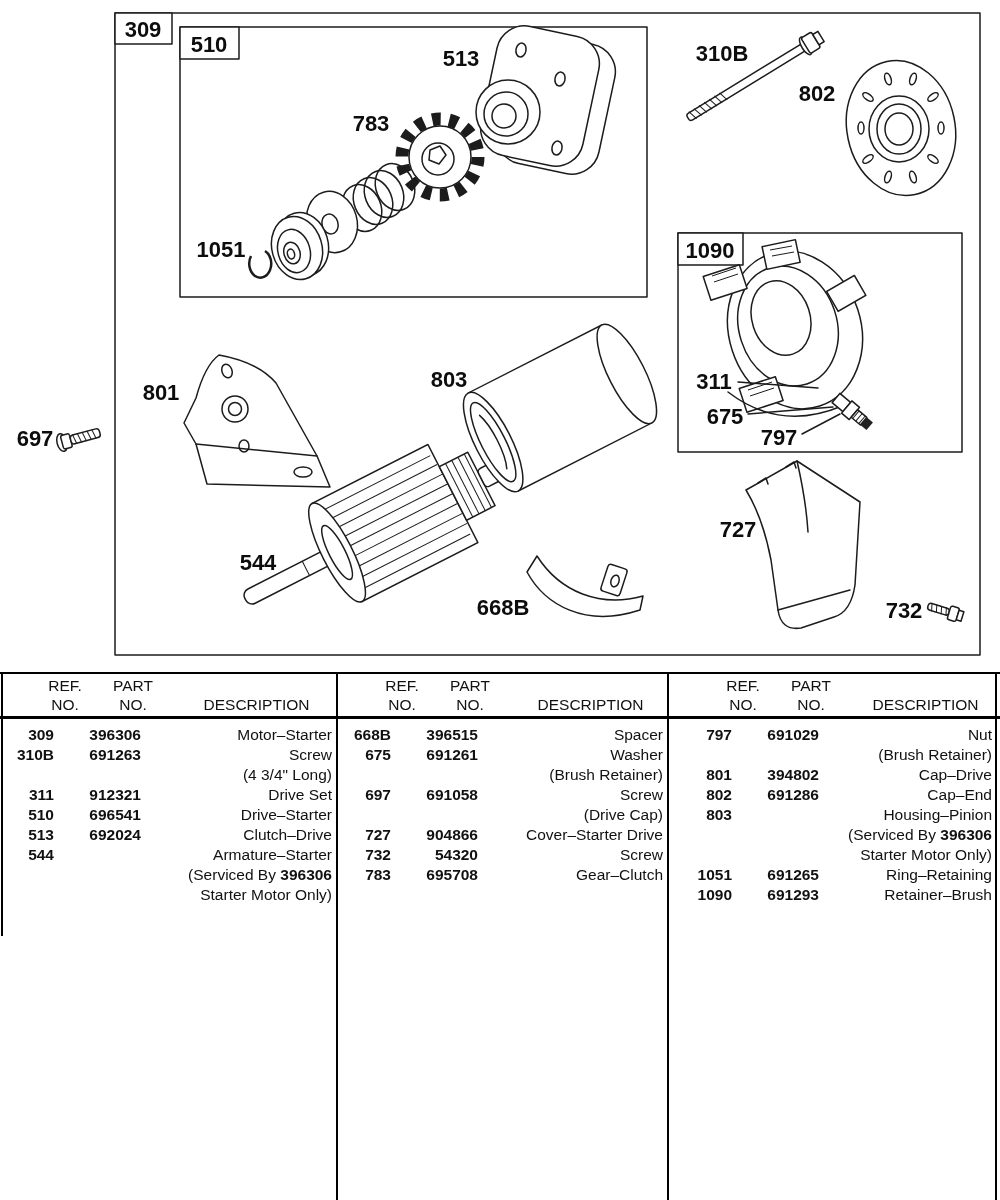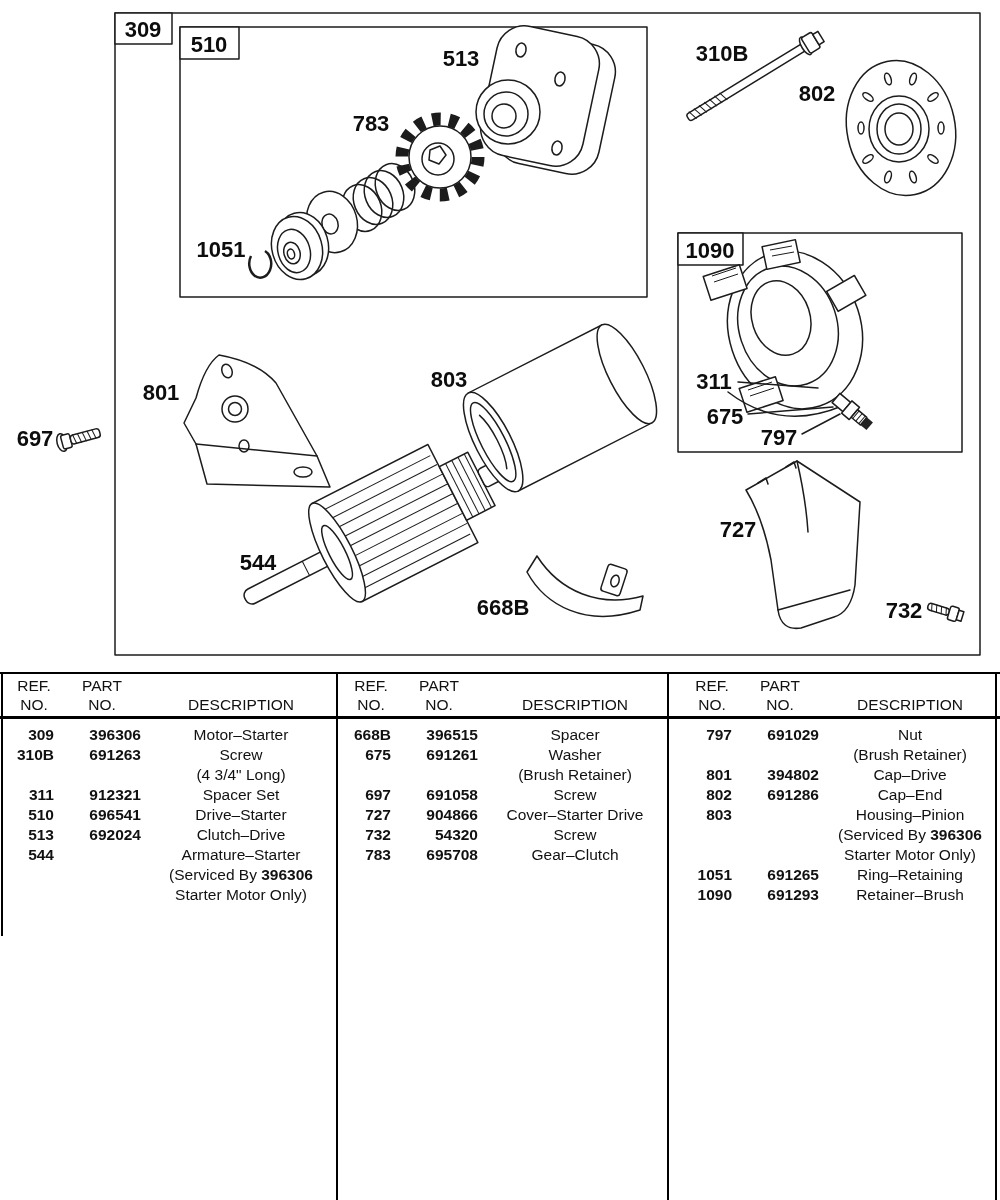--- a/index.html
+++ b/index.html
@@ -17,27 +17,27 @@
   .vline{position:absolute;background:#000;width:2px;}
   #v-left{left:1px;top:672px;height:264px;width:1.5px;}
   #v-mid1{left:336px;top:672px;height:528px;}
   #v-mid2{left:667px;top:672px;height:528px;}
   #v-right{left:995px;top:672px;height:528px;}
   .pcol{position:absolute;top:676px;font-size:15.5px;}
   #pcol-0{left:2px;width:330px;}
   #pcol-1{left:339px;width:324px;}
   #pcol-2{left:680px;width:312px;}
   .line{display:grid;grid-template-columns:52px 78px 1fr;column-gap:9px;line-height:20px;}
-  .hdr .line{line-height:19px;}
+  .hdr .line{line-height:19px;margin-left:31px;}
   .hdr .c-ref,.hdr .c-part,.hdr .c-desc{font-weight:400;text-align:center;}
   .hdr .c-ref{padding-left:12px;}
   .hdr{height:40px;}
   .rows{margin-top:9px;}
   .c-ref,.c-part{text-align:right;font-weight:700;white-space:pre;}
-  .c-desc{text-align:center;white-space:pre;}
+  .c-desc{text-align:right;white-space:pre;}
   .c-desc b{font-weight:700;}
 </style>
 </head>
 <body>
 
 <svg id="diagram" width="1000" height="670" viewBox="0 0 1000 670">
 
   <rect class="ln" x="115" y="13" width="865" height="642"></rect>
   <rect class="fw" x="115" y="13" width="57" height="31"></rect>
   <text class="lbl" x="143" y="37" text-anchor="middle">309</text>
@@ -291,21 +291,21 @@
         <span class="c-desc"><span>Screw</span></span>
       </div>
       <div class="line">
         <span class="c-ref"></span>
         <span class="c-part"></span>
         <span class="c-desc"><span>(4 3/4" Long)</span></span>
       </div>
       <div class="line">
         <span class="c-ref">311</span>
         <span class="c-part">912321</span>
-        <span class="c-desc"><span>Spacer Set</span></span>
+        <span class="c-desc"><span>Drive Set</span></span>
       </div>
       <div class="line">
         <span class="c-ref">510</span>
         <span class="c-part">696541</span>
         <span class="c-desc"><span>Drive–Starter</span></span>
       </div>
       <div class="line">
         <span class="c-ref">513</span>
         <span class="c-part">692024</span>
         <span class="c-desc"><span>Clutch–Drive</span></span>
@@ -356,20 +356,25 @@
         <span class="c-ref"></span>
         <span class="c-part"></span>
         <span class="c-desc"><span>(Brush Retainer)</span></span>
       </div>
       <div class="line">
         <span class="c-ref">697</span>
         <span class="c-part">691058</span>
         <span class="c-desc"><span>Screw</span></span>
       </div>
       <div class="line">
+        <span class="c-ref"></span>
+        <span class="c-part"></span>
+        <span class="c-desc"><span>(Drive Cap)</span></span>
+      </div>
+      <div class="line">
         <span class="c-ref">727</span>
         <span class="c-part">904866</span>
         <span class="c-desc"><span>Cover–Starter Drive</span></span>
       </div>
       <div class="line">
         <span class="c-ref">732</span>
         <span class="c-part">54320</span>
         <span class="c-desc"><span>Screw</span></span>
       </div>
       <div class="line">

